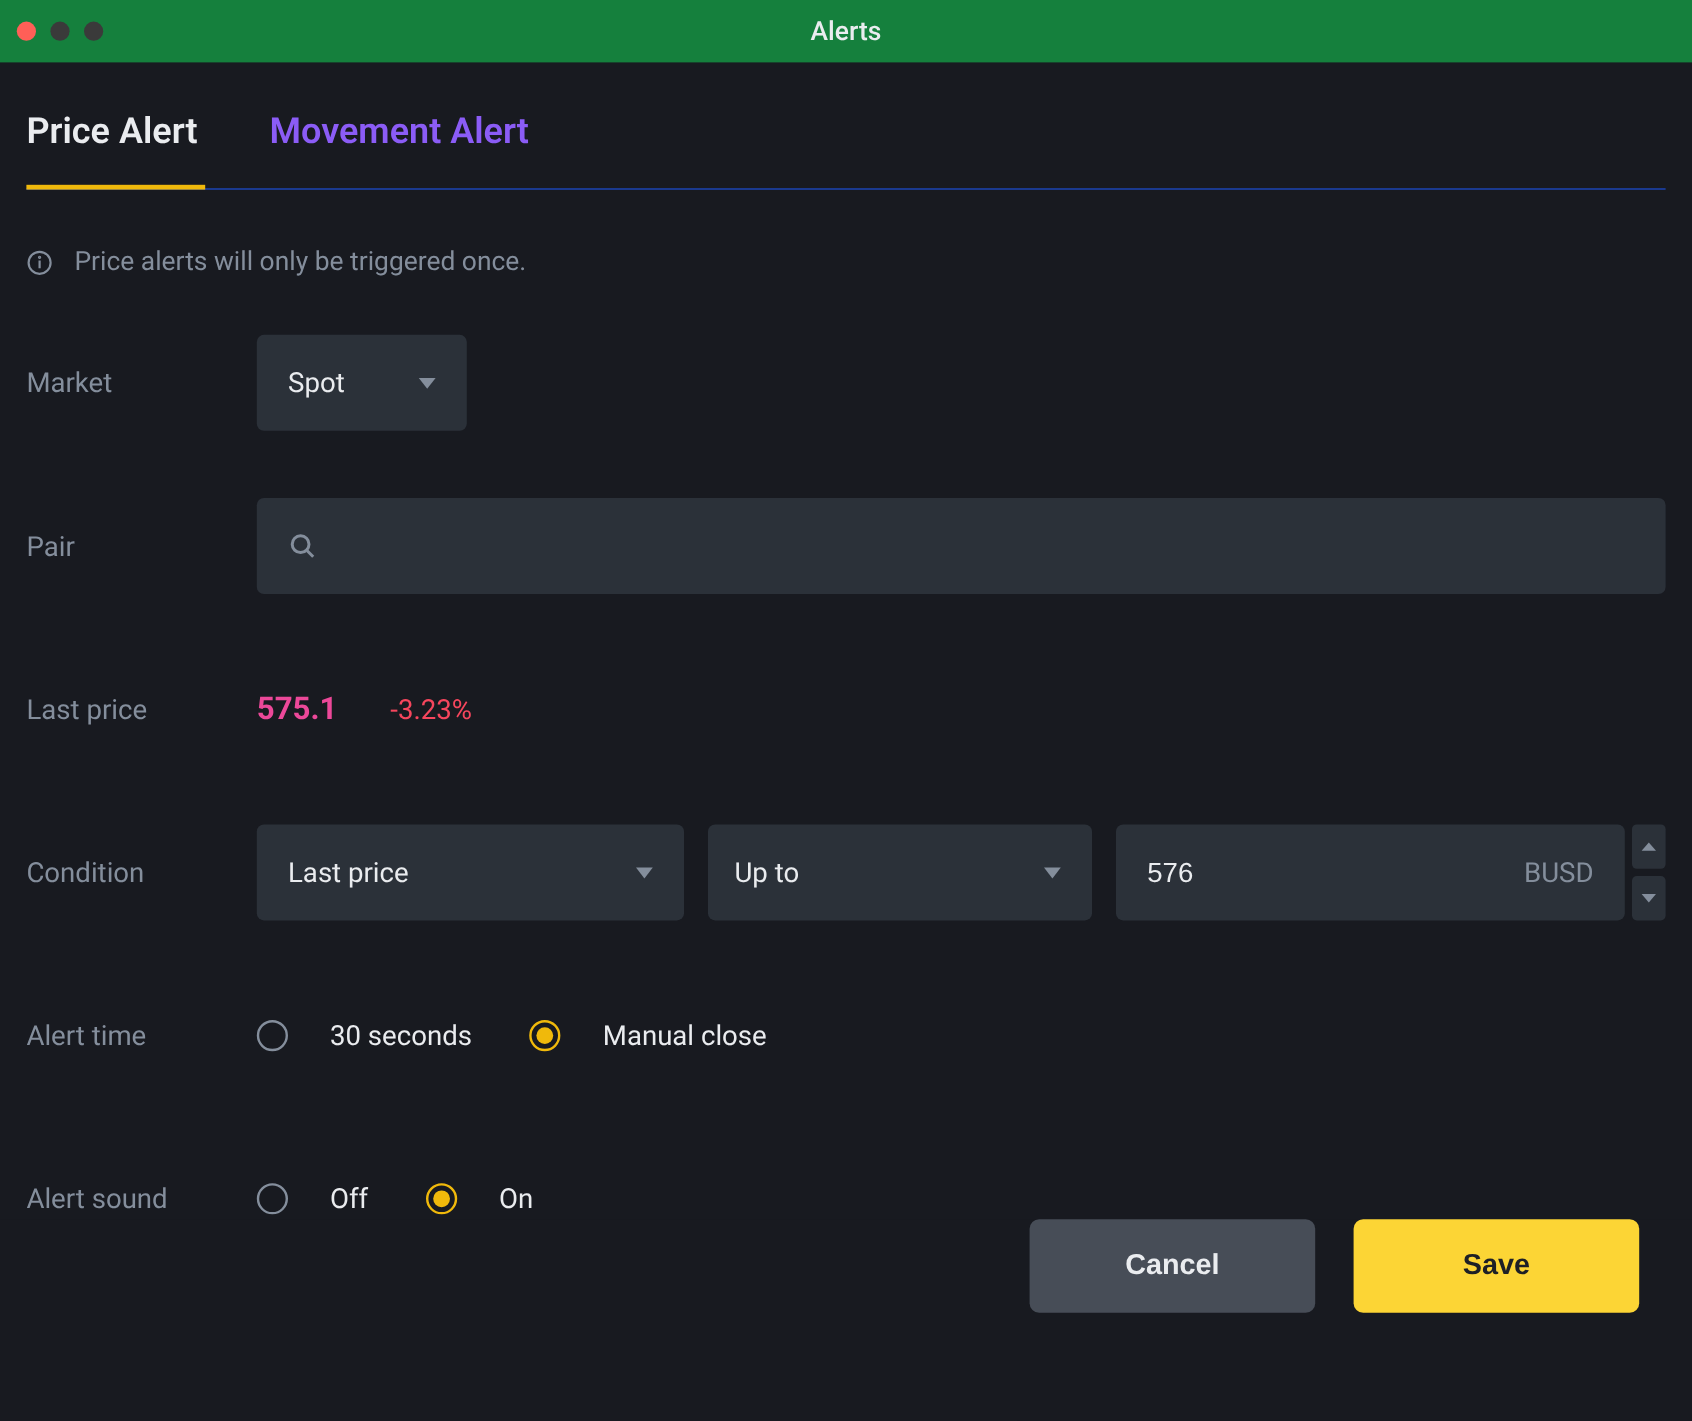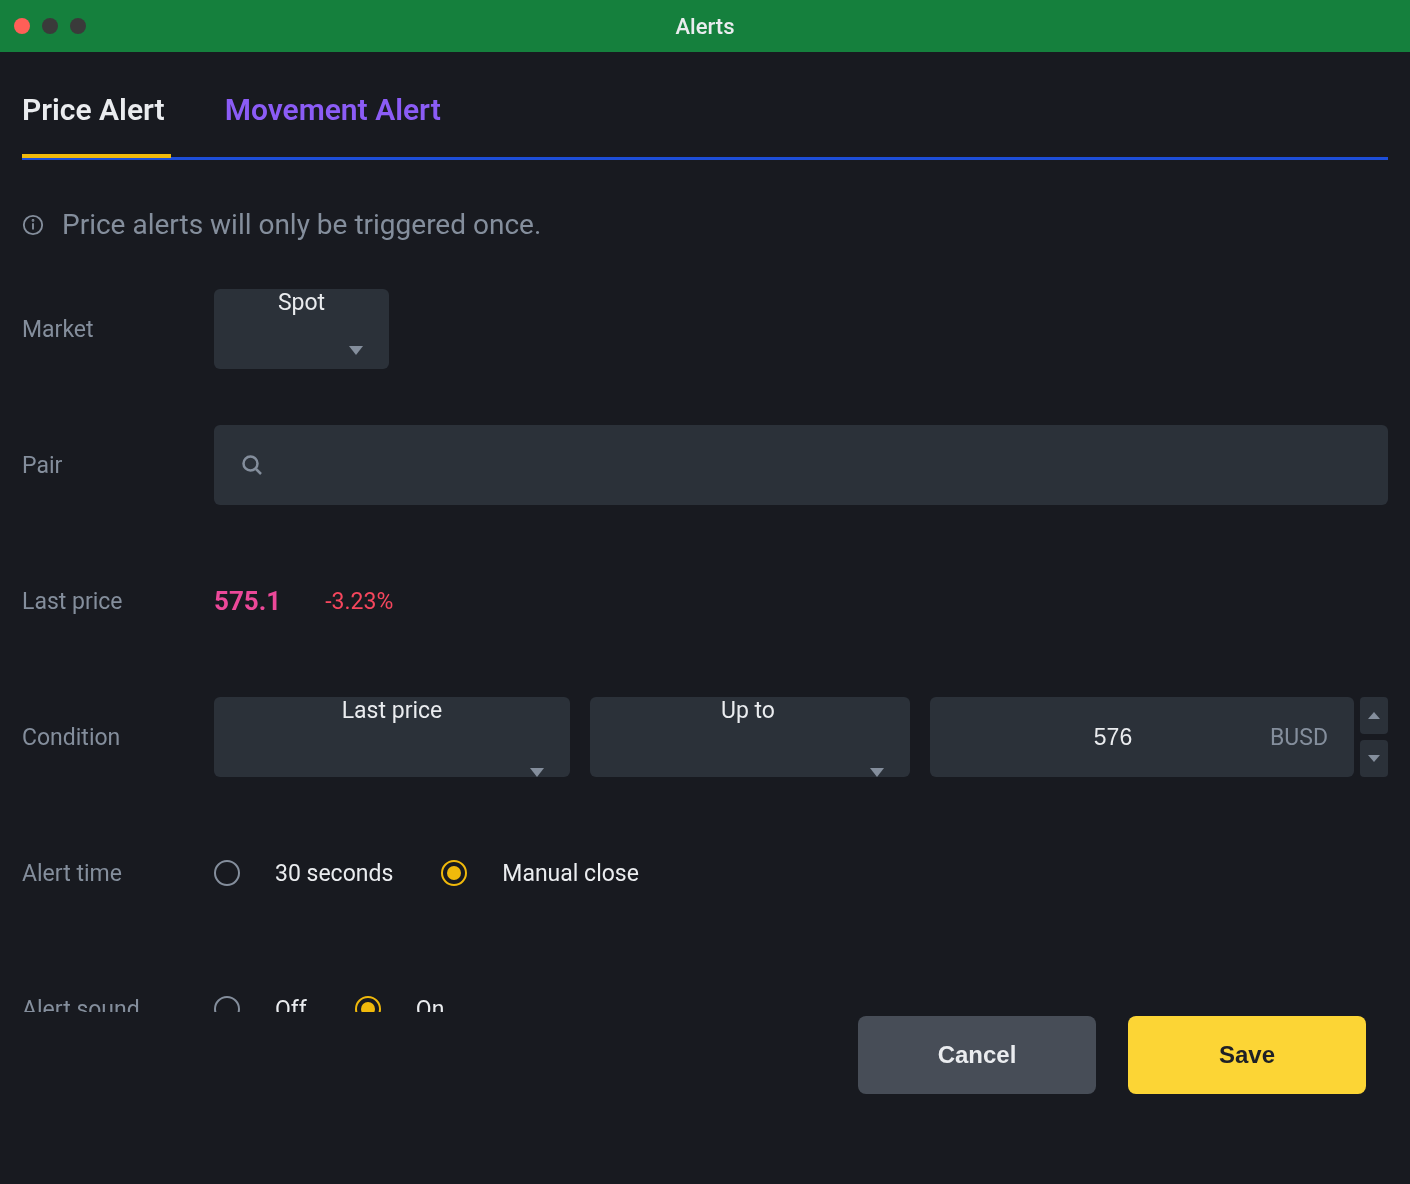--- a/index.html
+++ b/index.html
@@ -38,21 +38,21 @@
   }
   .scroll-area {
     padding: 40px 22px 0 22px;
     height: 960px;
     overflow: hidden;
     position: relative;
   }
   .tabs {
     display: flex;
     gap: 60px;
-    border-bottom: 3px solid #1d4ed8;
+    border-bottom: 1px solid #1d4ed8;
     position: relative;
   }
   .tab {
     padding-bottom: 30px;
     font-size: 30px;
     font-weight: 600;
     color: #8b5cf6;
     cursor: pointer;
     position: relative;
   }
@@ -66,21 +66,21 @@
     bottom: -1px;
     height: 4px;
     background: #f0b90b;
   }
   .info-line {
     display: flex;
     align-items: center;
     gap: 18px;
     margin-top: 48px;
     color: #848e9c;
-    font-size: 28px;
+    font-size: 22px;
   }
   .info-icon-svg { width: 22px; height: 22px; }
   .form {
     margin-top: 48px;
   }
   .row {
     display: flex;
     align-items: center;
     margin-bottom: 56px;
     min-height: 80px;
@@ -102,21 +102,20 @@
     height: 80px;
     display: flex;
     align-items: center;
     padding: 0 26px;
     gap: 30px;
     color: #eaecef;
     font-size: 23px;
     cursor: pointer;
     min-width: 140px;
     position: relative;
-    flex-direction: column;
   }
   .select .caret {
     margin-left: auto;
     width: 0; height: 0;
     border-left: 7px solid transparent;
     border-right: 7px solid transparent;
     border-top: 9px solid #848e9c;
   }
   .pair-search {
     background: #2b3139;
@@ -166,21 +165,20 @@
     padding: 0 26px;
     flex: 1;
   }
   .num-input {
     background: transparent;
     border: none;
     outline: none;
     color: #eaecef;
     font-size: 23px;
     flex: 1;
-    text-align: center;
   }
   .num-suffix {
     color: #848e9c;
     font-size: 23px;
   }
   .spinner {
     width: 28px;
     display: flex;
     flex-direction: column;
     gap: 6px;

